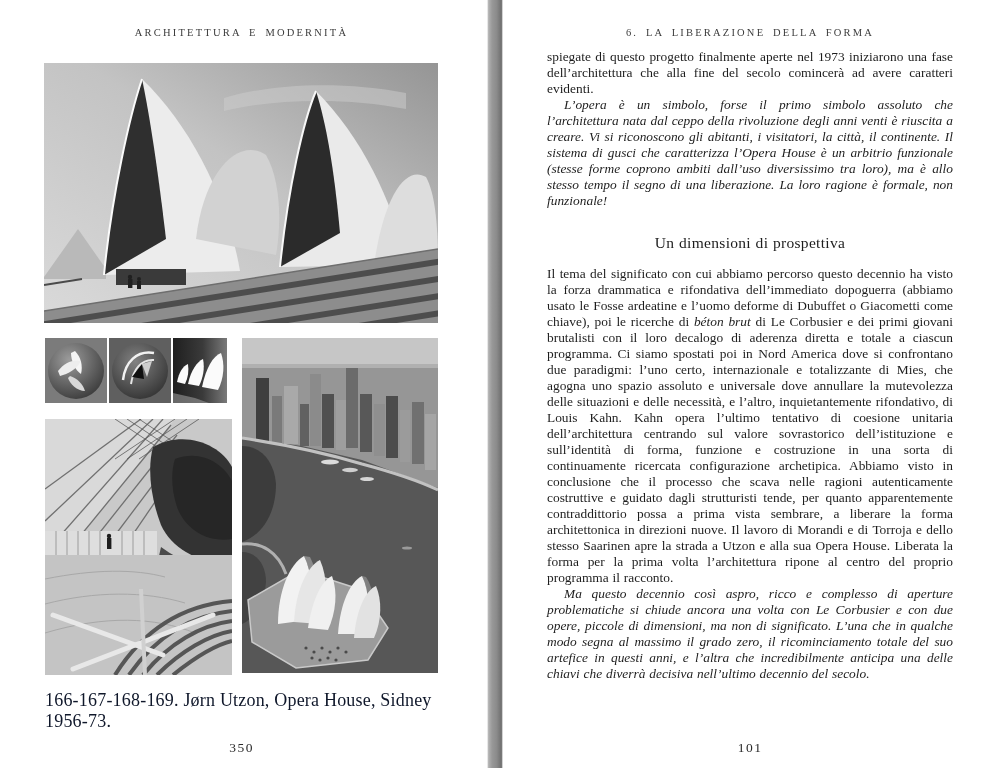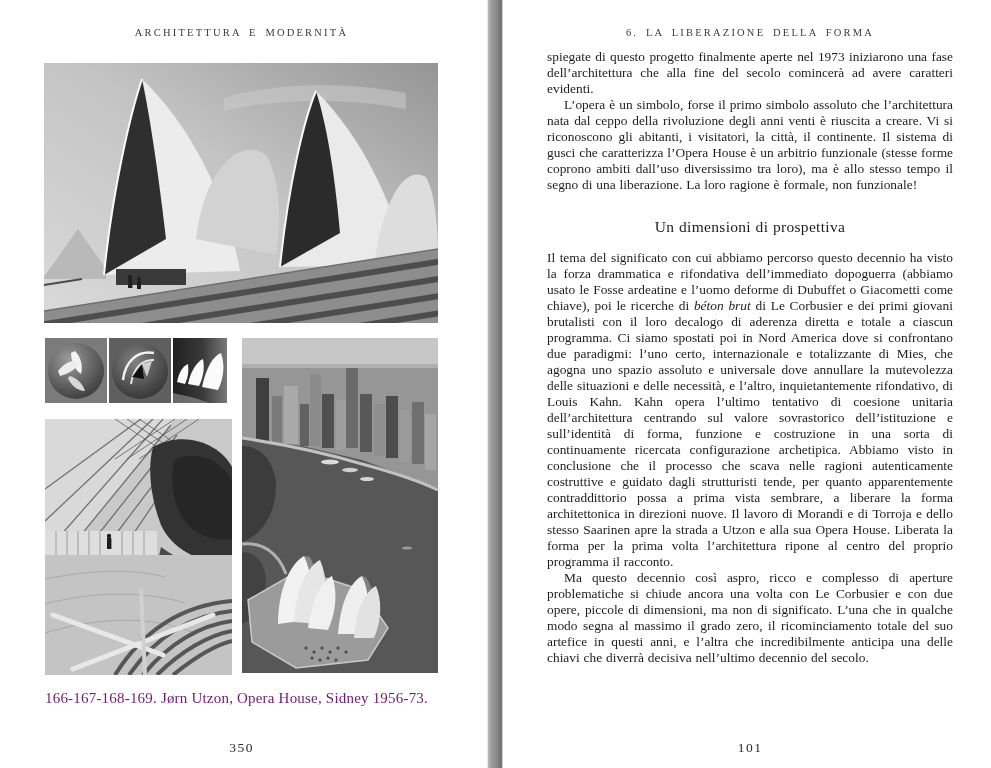--- a/index.html
+++ b/index.html
@@ -23,35 +23,35 @@
   .fig { position:absolute; }
   .fig svg { display:block; width:100%; height:100%; }
   .fig-top      { left:44px;  top:63px;  width:394px; height:260px; }
   .fig-row      { left:45px;  top:338px; width:182px; height:65px; display:flex; gap:2px; }
   .fig-sq-a, .fig-sq-b { width:62px; height:65px; }
   .fig-sq-c { width:54px; height:65px; }
   .fig-interior { left:45px;  top:419px; width:187px; height:256px; }
   .fig-aerial   { left:242px; top:338px; width:196px; height:335px; }
   .caption {
     position:absolute; left:45px; top:690px; width:393px;
-    font-size:15px; letter-spacing:0.2px; color:#701a75;
+    font-size:18px; letter-spacing:0.2px; color:#0f172a;
   }
   .pageno {
     position:absolute; top:740px; text-align:center;
     font-size:13.5px; letter-spacing:1.5px; color:#2a2a2a;
   }
   .pageno.left  { left:45px; width:393px; }
   .pageno.right { left:44px; width:406px; }
   .text-col {
     position:absolute; left:44px; top:49px; width:406px;
     font-size:13.4px; line-height:16px; text-align:justify; color:#1d1d1d;
     word-spacing:0.5px;
   }
   .text-col p { margin:0; }
-  .text-col p.indent { text-indent:17px; }
+  .text-col p.indent { text-indent:17px;font-style:italic; }
   .section-head {
     font-weight:400; font-size:15.5px; text-align:center;
     margin:26px 0 15px 0; letter-spacing:0.3px; color:#1d1d1d;
   }
 </style>
 </head>
 <body>
 
 <div class="spread">
 

